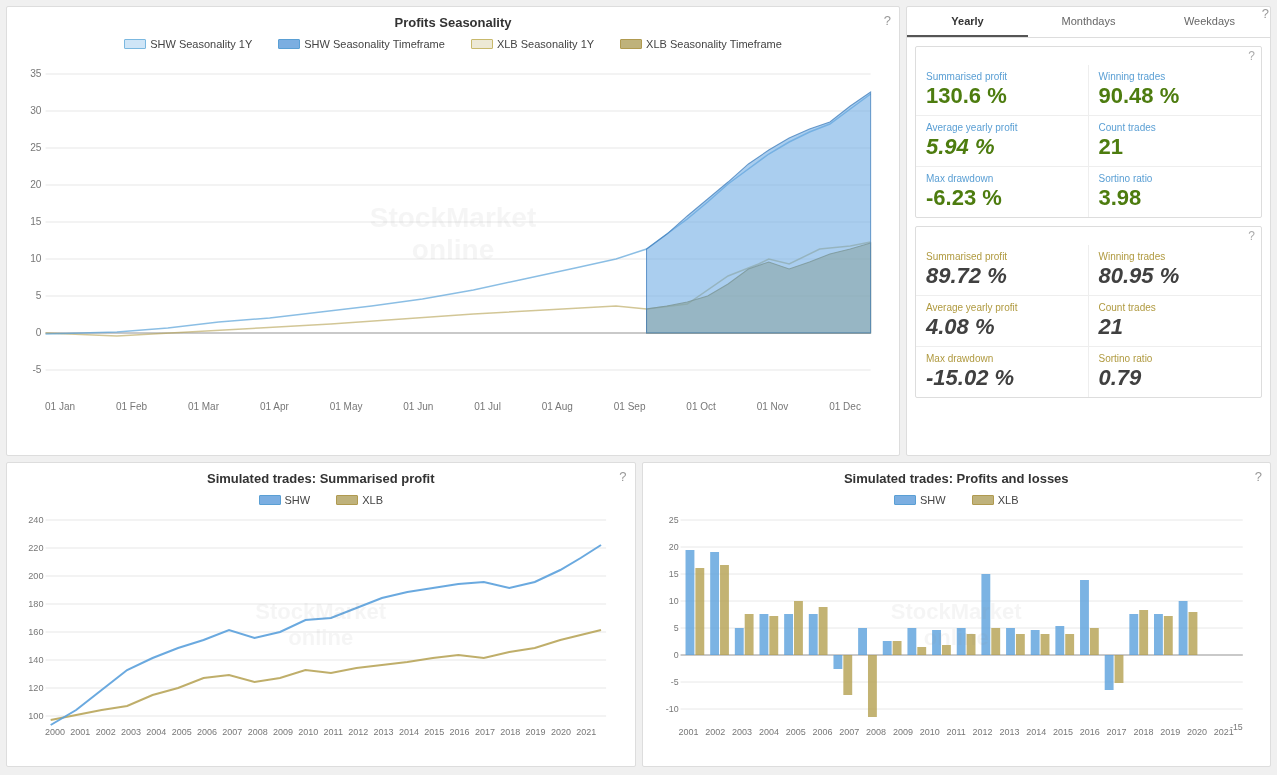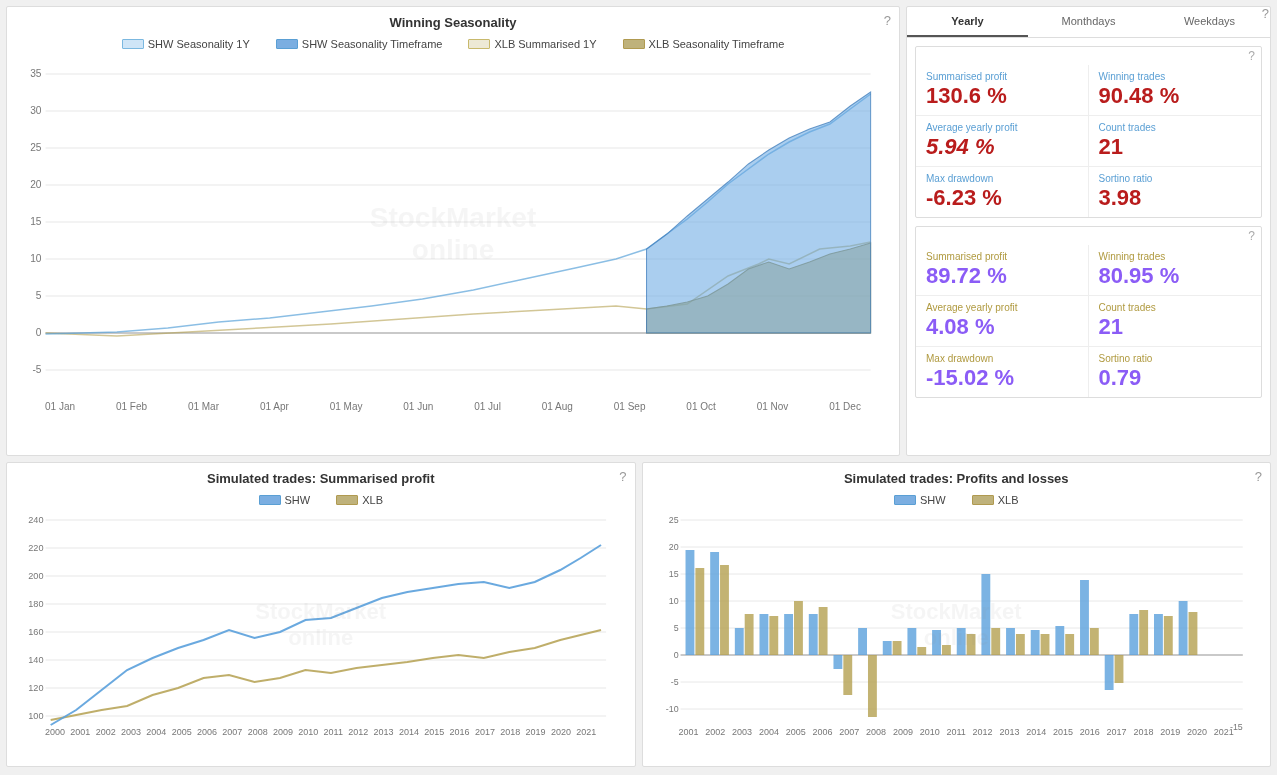--- a/index.html
+++ b/index.html
@@ -43,51 +43,51 @@
     .from-to-row { display: flex; align-items: center; gap: 8px; }
     .from-to-label { color: #888; font-size: 11px; width: 28px; }
     .from-to-value { font-size: 14px; font-weight: bold; color: #222; }
     
     .stats-block { border: 1px solid #ddd; margin: 8px; border-radius: 2px; }
     .stats-block-inner { display: grid; grid-template-columns: 1fr 1fr; }
     .stats-cell { padding: 6px 10px; border-right: 1px solid #eee; border-bottom: 1px solid #eee; }
     .stats-cell:nth-child(even) { border-right: none; }
     .stats-cell:nth-child(n+5) { border-bottom: none; }
     .stats-label { font-size: 10px; color: #5a9fd4; margin-bottom: 1px; }
-    .stats-value { font-size: 20px; font-weight: bold; color: #b91c1c; }
+    .stats-value { font-size: 20px; font-weight: bold; color: #4d7c0f; }
     
     .stats-block.xlb .stats-label { color: #b09a40; }
-    .stats-block.xlb .stats-value { color: #8b5cf6; }
+    .stats-block.xlb .stats-value { color: #404040; font-style: italic; }
     
     
     .watermark { position: absolute; top: 50%; left: 50%; transform: translate(-50%, -50%); opacity: 0.08; font-size: 28px; font-weight: bold; color: #888; text-align: center; pointer-events: none; white-space: nowrap; }
     
     .chart-area { position: relative; margin: 0 8px; }
   </style>
 </head>
 <body>
 
 <div class="main-container">
   <div class="top-row">
 
     <div class="chart-panel annual-chart">
       <span class="qmark">?</span>
-      <div class="chart-title">Winning Seasonality</div>
+      <div class="chart-title">Profits Seasonality</div>
       <div class="legend">
         <div class="legend-item">
           <div class="legend-swatch swatch-shw-1y"></div>
           <span>SHW Seasonality 1Y</span>
         </div>
         <div class="legend-item">
           <div class="legend-swatch swatch-shw-tf"></div>
           <span>SHW Seasonality Timeframe</span>
         </div>
         <div class="legend-item">
           <div class="legend-swatch swatch-xlb-1y"></div>
-          <span>XLB Summarised 1Y</span>
+          <span>XLB Seasonality 1Y</span>
         </div>
         <div class="legend-item">
           <div class="legend-swatch swatch-xlb-tf"></div>
           <span>XLB Seasonality Timeframe</span>
         </div>
       </div>
       <div class="chart-area" style="height: 360px;">
         <div class="watermark">StockMarket<br>online</div>
         
         <svg width="100%" height="350" viewBox="0 0 860 350" preserveAspectRatio="none">

